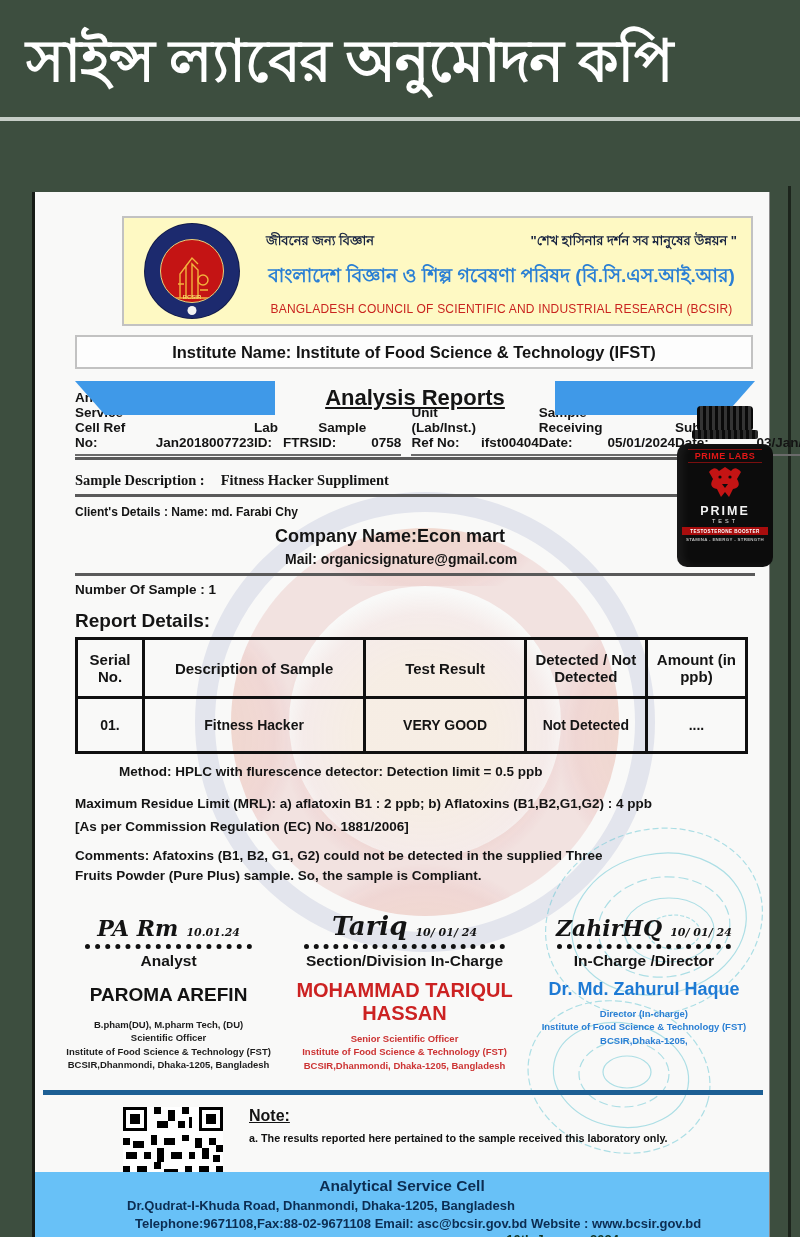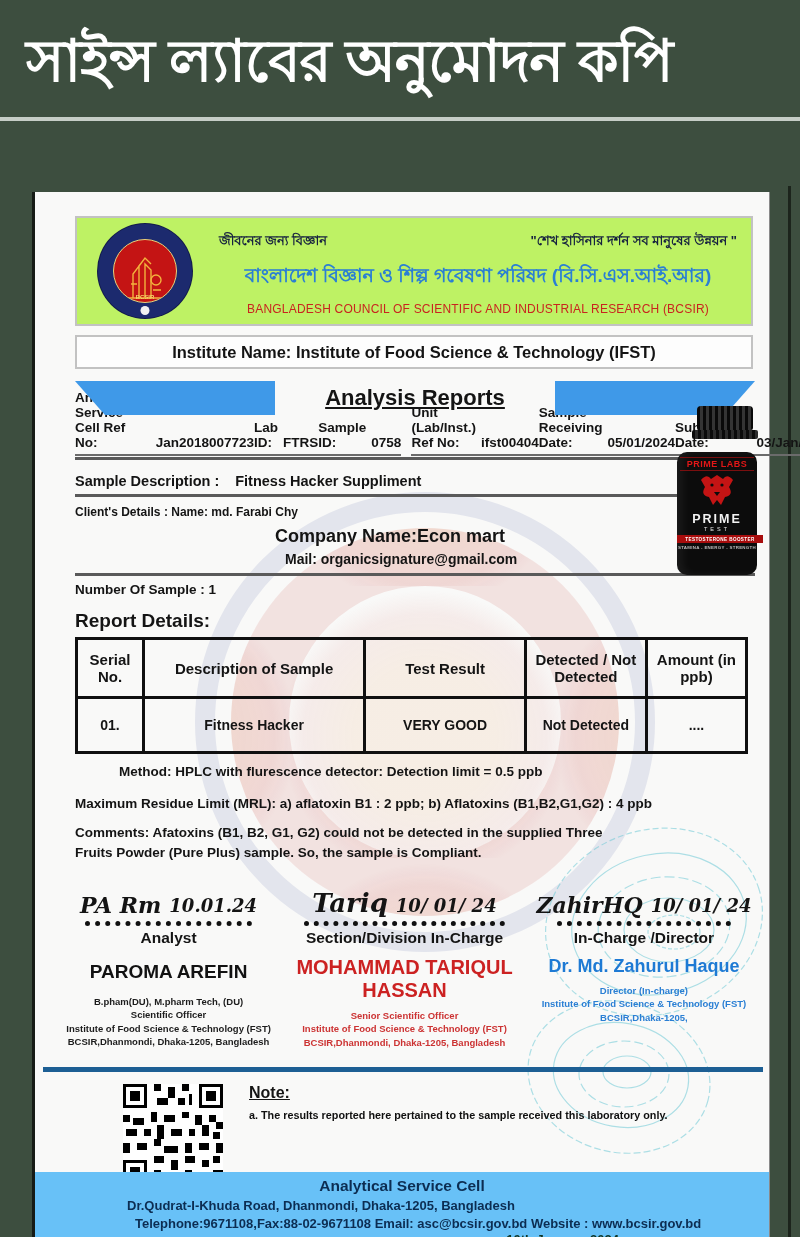--- a/index.html
+++ b/index.html
@@ -23,21 +23,21 @@
   }
   .doc-inner{ position:relative; z-index:1; padding:24px 14px 0 40px; }
   
   .seal-wm{ position:absolute; left:160px; top:300px; width:420px; height:420px; border-radius:50%;
     border:20px solid rgba(35,60,150,0.10); z-index:0;}
   .seal-wm-inner{ position:absolute; inset:16px; border-radius:50%;
     border:58px solid rgba(195,50,40,0.11);
     background:radial-gradient(circle at 50% 55%, rgba(230,140,60,0.10) 0 35%, rgba(200,60,50,0.07) 60%, transparent 72%);}
   .spiral-wm{ position:absolute; right:0px; top:620px; z-index:0; opacity:.55; }
   
-  .header-box{ display:flex; border:2px solid #c2c2c2; margin-right:2px; height:106px; background:#bef264; align-items:center;}
+  .header-box{ display:flex; border:2px solid #c2c2c2; margin-right:2px; height:106px; background:#fef9c3; align-items:center;margin-left:47px;}
   .logo{ width:104px; height:100px; display:flex; align-items:center; justify-content:center; flex:0 0 auto; margin-left:16px;}
   .logo-ring{ width:94px; height:94px; border-radius:50%; background:#1c2a6e; position:relative;
      display:flex; align-items:center; justify-content:center; box-shadow:0 0 0 1px #121b4a;}
   .logo-core{ width:62px; height:62px; border-radius:50%; background:#c41414; border:1px solid #e8d27a;
      display:flex; align-items:flex-end; justify-content:center; overflow:hidden;}
   .logo-core svg{ display:block; margin-bottom:2px;}
   .logo-dot{ position:absolute; bottom:3px; left:50%; transform:translateX(-50%);
      width:9px; height:9px; border-radius:50%; background:#f2f2f2;}
   .header-texts{ flex:1; padding:8px 14px 4px 22px; }
   .tagline-row{ display:flex; justify-content:space-between; font-size:13px; font-weight:bold; color:#16223f;}
@@ -55,21 +55,21 @@
   
   .fields{ display:flex; margin-top:6px;}
   .fcol{ display:flex; }
   .fcol.l{ flex:0 0 48%; padding-right:10px;}
   .fcol.r{ flex:1;}
   .frow{ height:27px; display:flex; align-items:flex-end; gap:5px; padding-bottom:4px;
     border-bottom:2px solid #6b6b6b; font-weight:bold; font-size:13.5px;}
   .frow.noline{ border-bottom:none;}
   .thick-line{ height:3px; background:#5a5a5a; margin-top:1px;}
   .sample-desc{ display:flex; gap:16px; align-items:flex-end; height:29px; padding-bottom:5px;
-    border-bottom:3px solid #5a5a5a; font-weight:bold; font-size:14.5px;}
+    border-bottom:3px solid #5a5a5a; font-weight:bold; font-size:14.5px;font-family:Liberation Serif, serif;}
   .client-name{ font-weight:bold; font-size:12px; padding-top:8px;}
   .client-company{ font-weight:bold; font-size:18px; padding:7px 0 0 200px;}
   .client-mail{ font-weight:bold; font-size:14px; padding:4px 0 6px 210px; border-bottom:3px solid #5a5a5a;}
   .num-sample{ font-weight:bold; font-size:13.5px; padding-top:6px; height:20px;}
   .report-heading{ font-weight:bold; font-size:19px; margin-top:8px;}
   
   table.report{ border-collapse:collapse; width:99%; margin-top:5px;}
   table.report th, table.report td{ border:3px solid #101010; text-align:center; font-weight:bold;}
   table.report th{ font-size:15px; height:52px; padding:2px 4px; background:transparent;}
   table.report td{ font-size:14px; height:50px;}
@@ -79,21 +79,21 @@
   .p-mrl{ margin-top:17px;}
   .p-reg{ margin-top:8px;}
   .p-comm{ margin-top:12px; max-width:560px; line-height:1.45;}
   
   .sigs{ display:flex; margin-top:16px; margin-left:-14px;}
   .sig{ text-align:center;}
   .sig.s1{ flex:0 0 31%;} .sig.s2{ flex:0 0 37%;} .sig.s3{ flex:0 0 32%;}
   .script{ font-family:"DejaVu Serif",serif; font-style:italic; font-weight:bold;}
   .sig-hand{ font-size:22px; height:40px; display:flex; align-items:flex-end; justify-content:center; gap:8px;}
   .sig-hand .big{ font-size:26px;}
-  .sig-hand .dt{ font-size:18px; padding-bottom:2px;}
+  .sig-hand .dt{ font-size:11px; padding-bottom:2px;}
   .dotted{ border-bottom:5px dotted #111; width:78%; margin:3px auto 3px;}
   .sig-role{ font-weight:bold; font-size:15.5px;}
   .sig-name{ font-weight:bold; margin-top:9px;}
   .s1 .sig-name{ font-size:19px; color:#121212; margin-top:14px;}
   .s2 .sig-name{ font-size:20px; color:#cc2222;}
   .s3 .sig-name{ font-size:18px; color:#1e7ad4;}
   .sig-details{ font-size:9.5px; font-weight:bold; line-height:1.4; margin-top:7px;}
   .s1 .sig-details{ color:#1c1c1c; margin-top:12px;}
   .s2 .sig-details{ color:#cc3333;}
   .s3 .sig-details{ color:#2a7fd4;}
@@ -109,21 +109,21 @@
   .footer-title{ text-align:center; font-weight:bold; font-size:15.5px; padding-top:5px;}
   .footer-line{ font-weight:bold; font-size:13px; padding-left:92px; margin-top:3px;}
   .footer-line.contact{ padding-left:100px;}
   .footer-date{ font-weight:bold; font-size:13px; color:#0e3526; text-align:right; padding-right:150px; margin-top:1px;}
   
   .bottle{ position:absolute; left:642px; top:214px; width:96px; z-index:3; text-align:center;}
   .cap{ width:56px; height:24px; margin:0 auto; border-radius:4px 4px 2px 2px;
     background:repeating-linear-gradient(90deg,#090909 0 3px,#343434 3px 6px);}
   .cap2{ width:66px; height:9px; margin:0 auto; border-radius:2px;
     background:repeating-linear-gradient(90deg,#0b0b0b 0 3px,#2c2c2c 3px 6px);}
-  .bottle-body{ width:80px; height:118px; margin-top:13px; background:#0c0c0c; border-radius:10px;
+  .bottle-body{ width:96px; height:118px; margin-top:5px; background:#0c0c0c; border-radius:10px;
     padding-top:5px; box-shadow:inset 6px 0 8px rgba(255,255,255,.06);}
   .brand{ color:#e11717; font-size:9px; font-weight:bold; letter-spacing:.5px;
     border-top:1px solid #7a0f0f; border-bottom:1px solid #7a0f0f; width:74px; margin:0 auto; padding:1px 0;}
   .bull{ margin:1px auto 0;}
   .pname{ color:#f2f2f2; font-weight:bold; font-size:12.5px; letter-spacing:2px; margin-top:0px;}
   .psub{ color:#e6e6e6; font-size:5.5px; letter-spacing:3px;}
   .pbanner{ background:#a80d0d; color:#fff; font-size:4.6px; font-weight:bold; letter-spacing:.4px;
     width:86px; margin:3px auto 0; padding:1.5px 0;}
   .ptag{ color:#bdbdbd; font-size:4.4px; font-weight:bold; margin-top:2px; letter-spacing:.3px;}
 </style>
@@ -263,20 +263,21 @@
           <td>Fitness Hacker</td>
           <td>VERY GOOD</td>
           <td>Not Detected</td>
           <td>....</td>
         </tr>
       </tbody>
         </table>
 
       <div class="para p-method">Method: HPLC with flurescence detector: Detection limit = 0.5 ppb</div>
       <div class="para p-mrl">Maximum Residue Limit (MRL): a) aflatoxin B1 : 2 ppb; b) Aflatoxins (B1,B2,G1,G2) : 4 ppb</div>
+      <div class="para p-reg">[As per Commission Regulation (EC) No. 1881/2006]</div>
       <div class="para p-comm">Comments: Afatoxins (B1, B2, G1, G2) could not be detected in the supplied Three Fruits Powder (Pure Plus) sample. So, the sample is Compliant.</div>
 
       <div class="sigs">
         <div class="sig s1">
           <div class="sig-hand">
               <span class="script">PA Rm</span>
               <span class="script dt">10.01.24</span>
             </div>
           <div class="dotted"></div>
           <div class="sig-role">Analyst</div>

